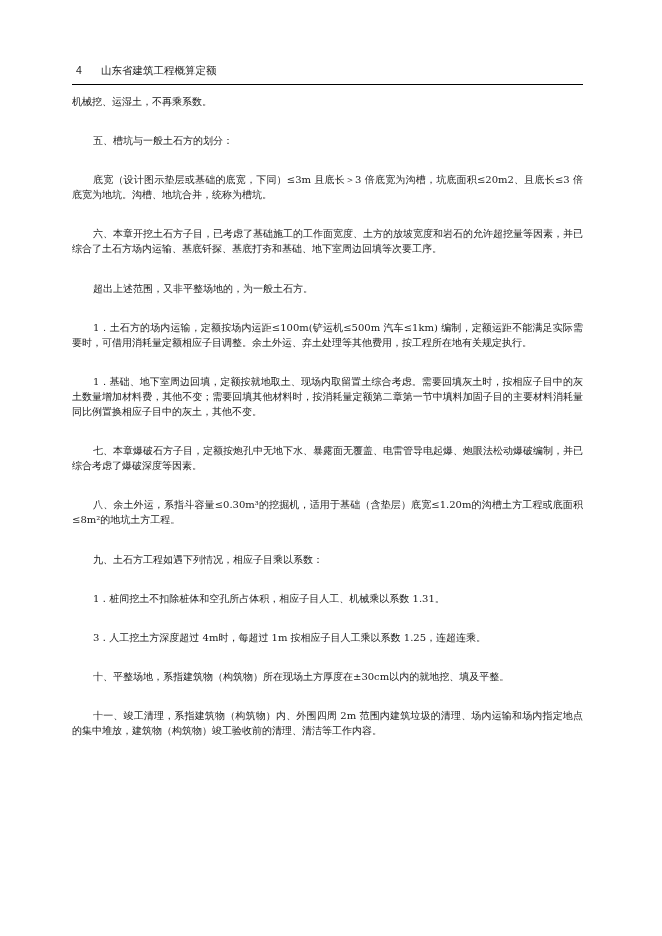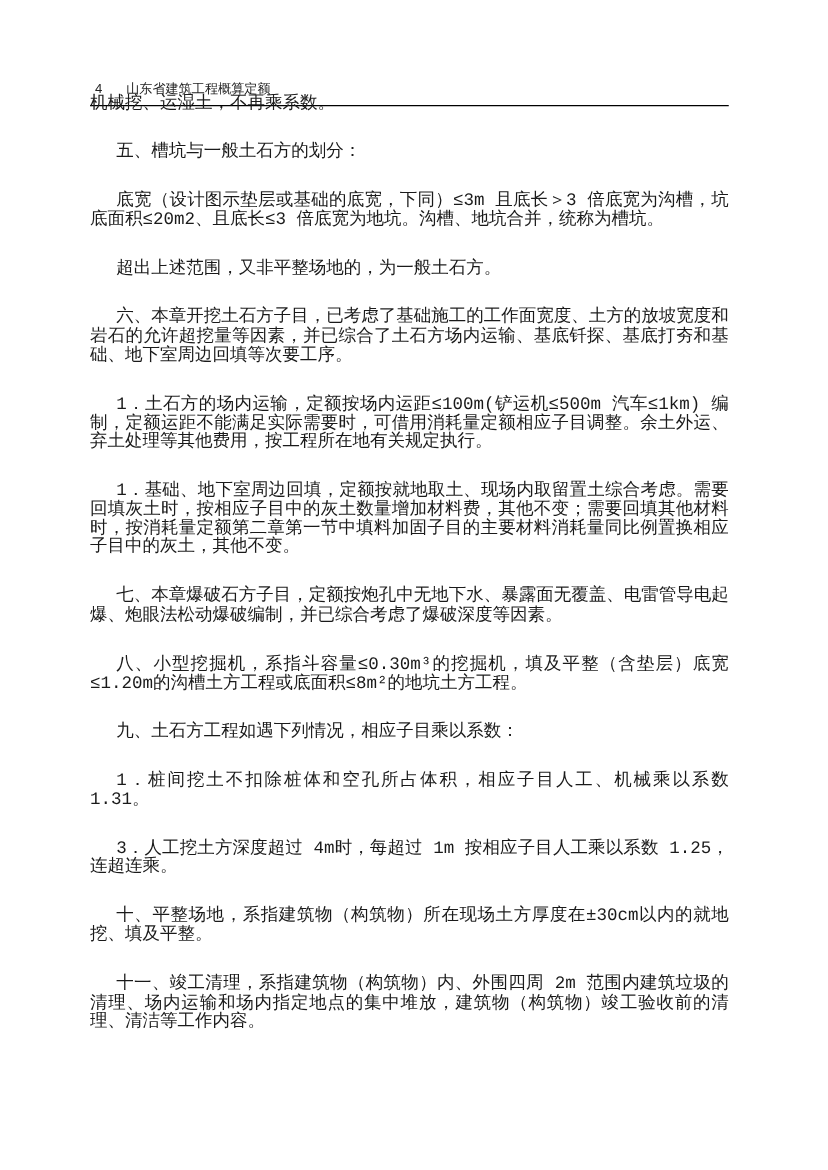--- a/index.html
+++ b/index.html
@@ -2,41 +2,41 @@
 <html><head>
 <meta charset="utf-8">
 <style>
   html, body { margin:0; padding:0; background:#ffffff; }
   body { width:662px; height:936px; position:relative; overflow:hidden;
          font-family:"DejaVu Serif","Liberation Serif",serif; color:#1a1a1a; }
   .page-header { position:absolute; left:72px; top:64px; width:511px; height:20px;
                  font-family:Liberation Sans, sans-serif; font-size:10.5px; color:#222; }
   .page-header .num { display:inline-block; width:22px; padding-left:4px; }
   .rule { position:absolute; left:72px; top:84px; width:511px; height:1px; background:#000; }
-  .content { position:absolute; left:72px; top:76px; width:511px; font-size:14px; line-height:15.1px;font-family:Liberation Mono, monospace; }
+  .content { position:absolute; left:72px; top:94px; width:511px; font-size:10px; line-height:15.1px; }
   .content p { margin:0; text-align:justify; }
   .content p.ind { text-indent:21px;margin-top:24px; }
 </style>
 </head>
 <body>
 
 <div class="page-header">
   <span class="num">4</span>
   <span>山东省建筑工程概算定额</span>
 </div>
 <div class="rule"></div>
 
 <div class="content">
   <p>机械挖、运湿土，不再乘系数。</p>
   <p class="ind">五、槽坑与一般土石方的划分：</p>
   <p class="ind">底宽（设计图示垫层或基础的底宽，下同）≤3m 且底长＞3 倍底宽为沟槽，坑底面积≤20m2、且底长≤3 倍底宽为地坑。沟槽、地坑合并，统称为槽坑。</p>
+  <p class="ind">六、本章开挖土石方子目，已考虑了基础施工的工作面宽度、土方的放坡宽度和岩石的允许超挖量等因素，并已综合了土石方场内运输、基底钎探、基底打夯和基础、地下室周边回填等次要工序。</p>
   <p class="ind">超出上述范围，又非平整场地的，为一般土石方。</p>
-  <p class="ind">六、本章开挖土石方子目，已考虑了基础施工的工作面宽度、土方的放坡宽度和岩石的允许超挖量等因素，并已综合了土石方场内运输、基底钎探、基底打夯和基础、地下室周边回填等次要工序。</p>
   <p class="ind">1．土石方的场内运输，定额按场内运距≤100m(铲运机≤500m 汽车≤1km) 编制，定额运距不能满足实际需要时，可借用消耗量定额相应子目调整。余土外运、弃土处理等其他费用，按工程所在地有关规定执行。</p>
   <p class="ind">1．基础、地下室周边回填，定额按就地取土、现场内取留置土综合考虑。需要回填灰土时，按相应子目中的灰土数量增加材料费，其他不变；需要回填其他材料时，按消耗量定额第二章第一节中填料加固子目的主要材料消耗量同比例置换相应子目中的灰土，其他不变。</p>
   <p class="ind">七、本章爆破石方子目，定额按炮孔中无地下水、暴露面无覆盖、电雷管导电起爆、炮眼法松动爆破编制，并已综合考虑了爆破深度等因素。</p>
-  <p class="ind">八、小型挖掘机，系指斗容量≤0.30m³的挖掘机，填及平整（含垫层）底宽≤1.20m的沟槽土方工程或底面积≤8m²的地坑土方工程。</p>
+  <p class="ind">八、余土外运，系指斗容量≤0.30m³的挖掘机，适用于基础（含垫层）底宽≤1.20m的沟槽土方工程或底面积≤8m²的地坑土方工程。</p>
   <p class="ind">九、土石方工程如遇下列情况，相应子目乘以系数：</p>
   <p class="ind">1．桩间挖土不扣除桩体和空孔所占体积，相应子目人工、机械乘以系数 1.31。</p>
   <p class="ind">3．人工挖土方深度超过 4m时，每超过 1m 按相应子目人工乘以系数 1.25，连超连乘。</p>
   <p class="ind">十、平整场地，系指建筑物（构筑物）所在现场土方厚度在±30cm以内的就地挖、填及平整。</p>
   <p class="ind">十一、竣工清理，系指建筑物（构筑物）内、外围四周 2m 范围内建筑垃圾的清理、场内运输和场内指定地点的集中堆放，建筑物（构筑物）竣工验收前的清理、清洁等工作内容。</p>
 </div>
 
 </body></html>

